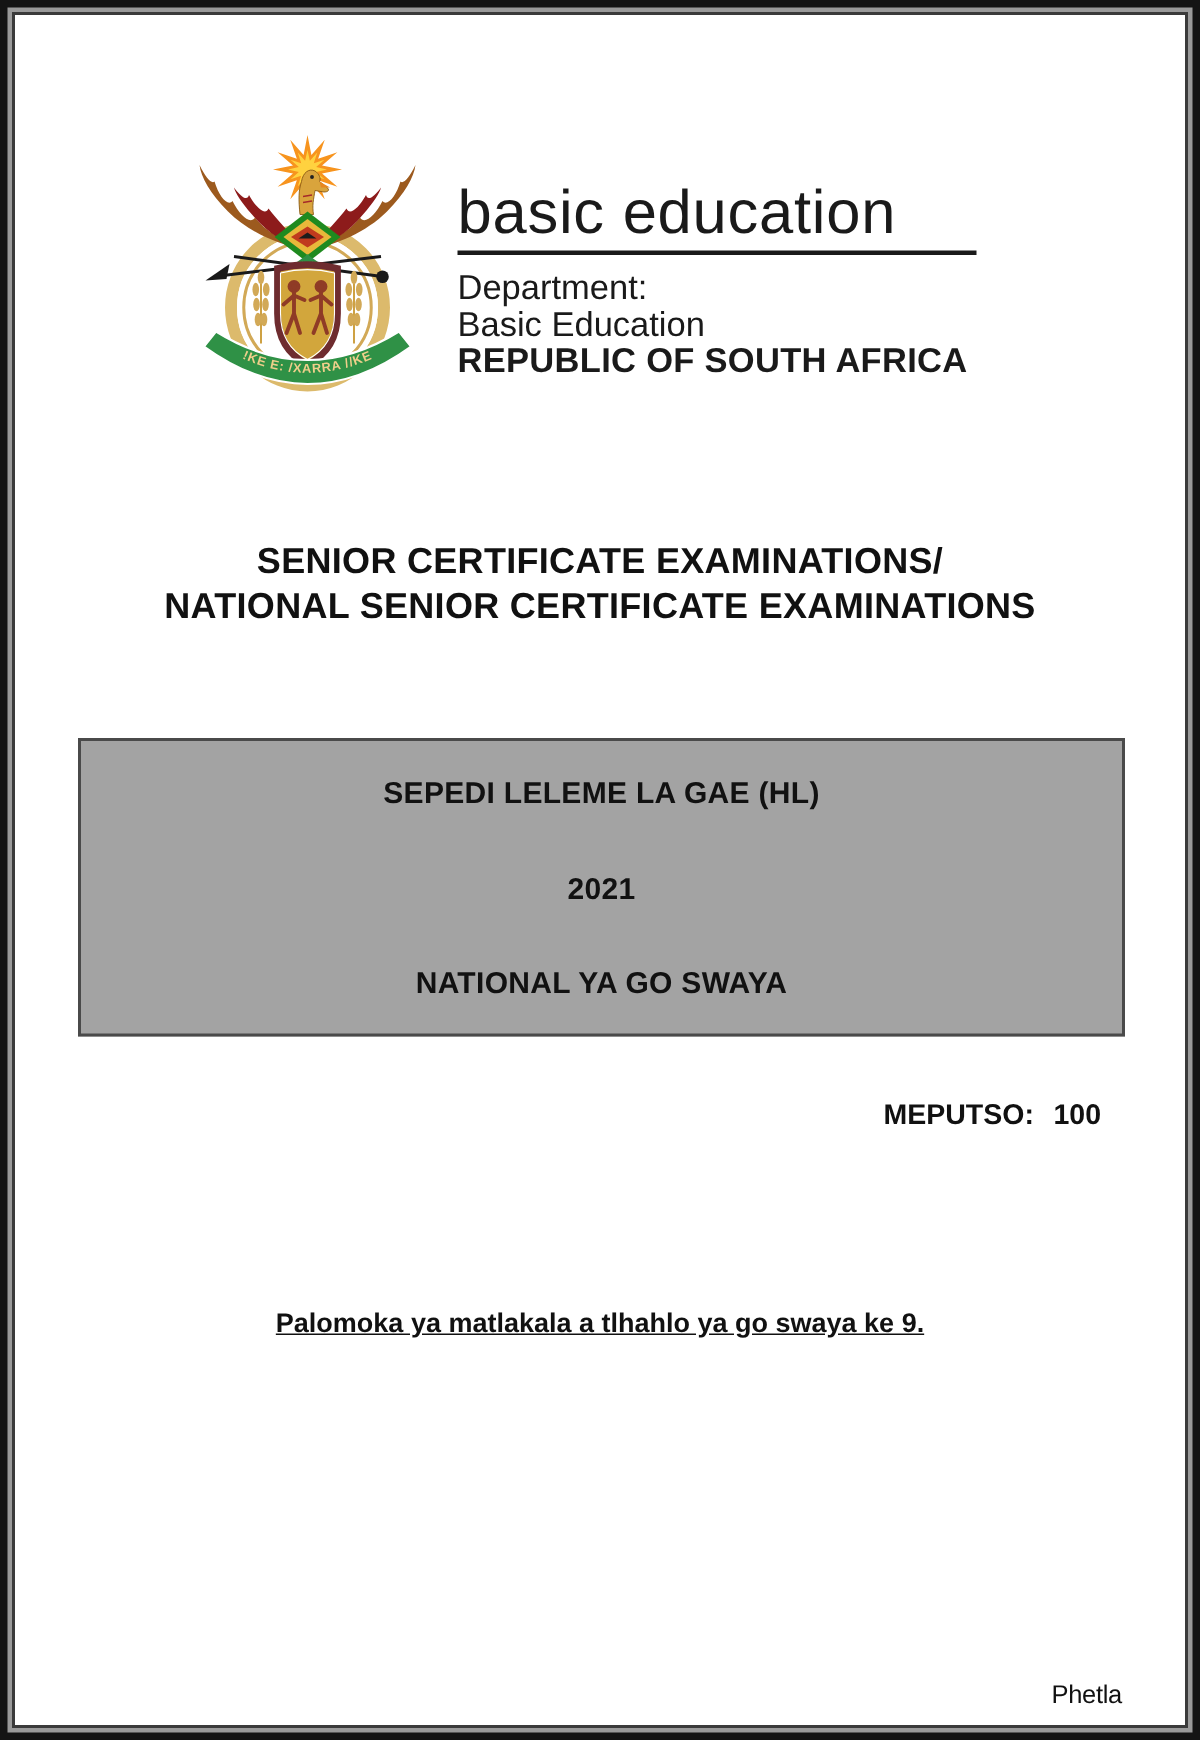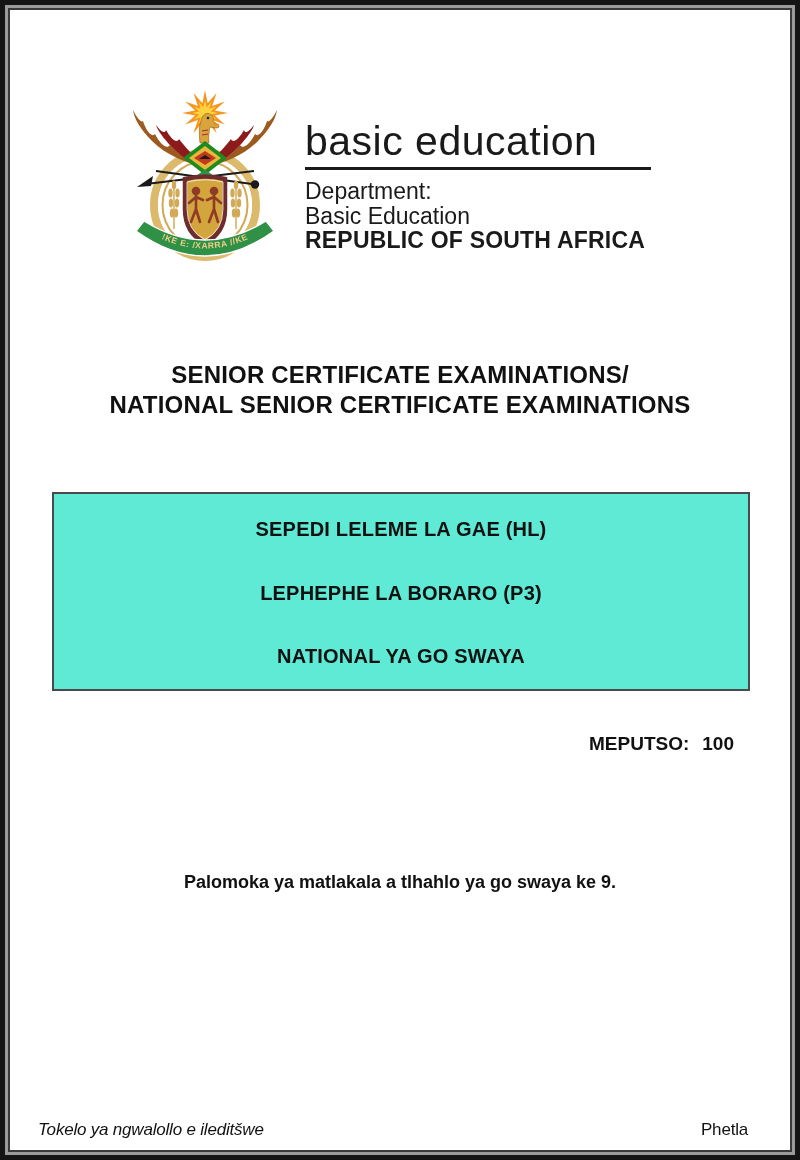--- a/index.html
+++ b/index.html
@@ -16,28 +16,28 @@
   .brand-block { left:295px; top:108px; width:370px; }
   .brand { font-size:41px; line-height:46px; letter-spacing:0.5px; color:#1a1a1a; white-space:nowrap; }
   .brand-underline { width:346px; height:0; border-bottom:3px solid #1a1a1a; margin-top:3px; }
   .dept { margin-top:9px; font-size:23px; line-height:24.5px; color:#1a1a1a; }
   .dept .country { font-weight:bold; letter-spacing:0.2px; white-space:nowrap; }
 
   .exam-title { left:0; right:0; top:350px; text-align:center; font-weight:bold;
     font-size:24px; line-height:30px; letter-spacing:0.2px; }
 
   .subject-box { left:42px; top:482px; width:698px; height:199px; box-sizing:border-box;
-    background:#5eead4; border:2px solid #4a4a4a; display:flex; flex-direction:column;
+    background:#a3a3a3; border:2px solid #4a4a4a; display:flex; flex-direction:column;
     justify-content:space-between; padding:25px 0 23px 0; text-align:center; }
   .subject-box .line { font-weight:bold; font-size:20px; line-height:20px; letter-spacing:0.2px; }
 
   .marks { top:723px; right:56px; font-weight:bold; font-size:19px; white-space:nowrap; }
   .marks .val { margin-left:13px; }
 
-  .note { left:0; right:0; top:862px; text-align:center; font-weight:bold; font-size:18px; }
+  .note { left:0; right:0; top:862px; text-align:center; font-weight:bold; font-size:18px;text-decoration:underline; }
 
   .footer-left  { left:28px;  top:1110px; font-style:italic; font-size:17px; letter-spacing:-0.2px; }
   .footer-right { right:42px; top:1110px; font-size:17px; letter-spacing:-0.2px; }
 </style>
 </head>
 <body>
 
 <div class="page">
  <div class="mid">
   <div class="inner">
@@ -144,28 +144,27 @@
       <div class="brand-underline"></div>
       <div class="dept">
         <div>Department:</div>
         <div>Basic Education</div>
         <div class="country">REPUBLIC OF SOUTH AFRICA</div>
       </div>
     </div>
 
     <div class="abs subject-box">
       <div class="line">SEPEDI LELEME LA GAE (HL)</div>
-      <div class="line">LEPHEPHE LA BORARO (P3)</div>
+      <div class="line">2021</div>
       <div class="line">NATIONAL YA GO SWAYA</div>
     </div>
 
     <div class="abs marks">
       <span>MEPUTSO:</span><span class="val">100</span>
     </div>
 
     <div class="abs note">Palomoka ya matlakala a tlhahlo ya go swaya ke 9.</div>
 
-    <div class="abs footer-left">Tokelo ya ngwalollo e ileditšwe</div>
     <div class="abs footer-right">Phetla</div>
 
   </div>
  </div>
 </div>
 
 </body></html>

